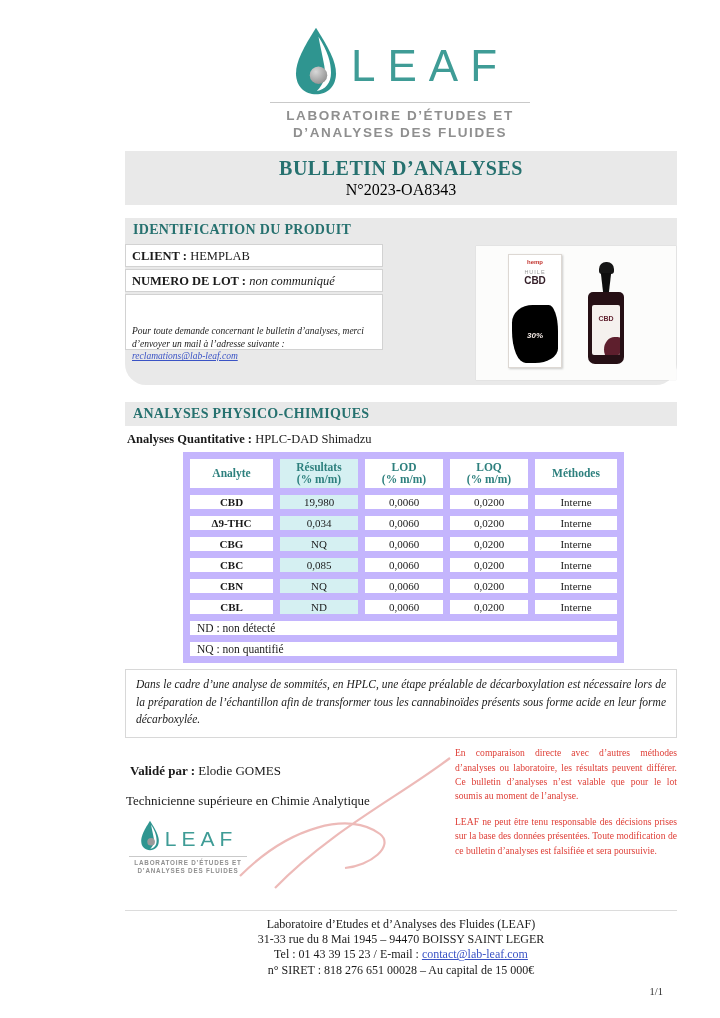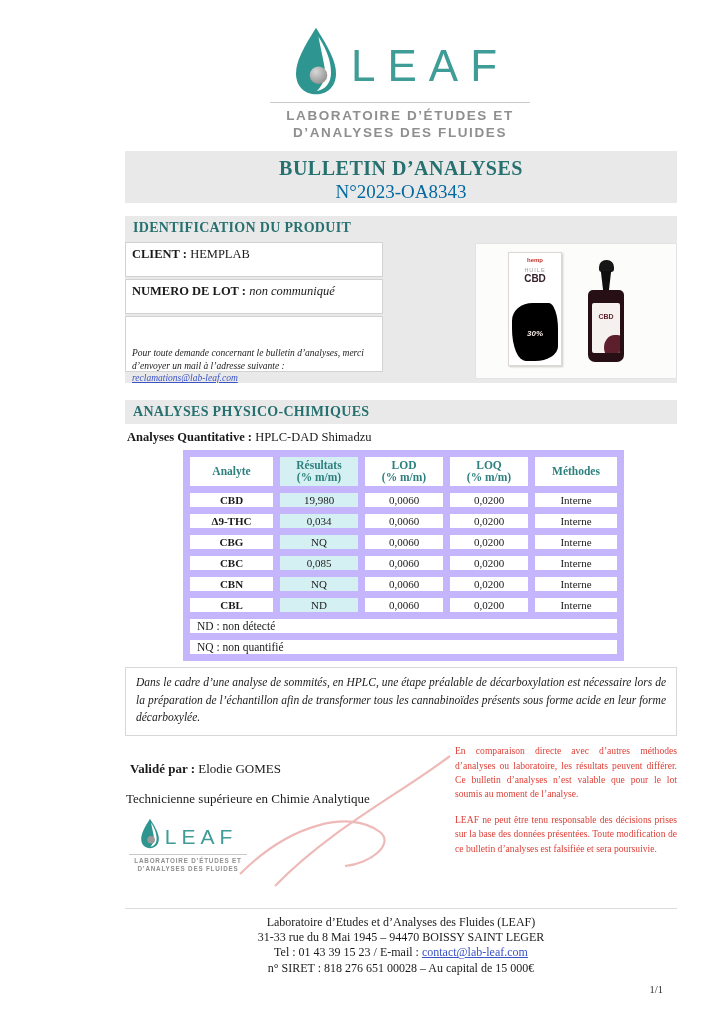--- a/index.html
+++ b/index.html
@@ -13,34 +13,34 @@
   
   .logo-block { width:260px; margin:26px auto 0; text-align:center; }
   .logo-top { display:flex; align-items:center; justify-content:center; gap:10px; }
   .leaf-word { font-family:"Liberation Sans", sans-serif; font-size:44px; color:#3f9c96;
                letter-spacing:12px; font-weight:400; line-height:1; margin-top:6px; }
   .logo-rule { height:1px; background:#c9c9c9; margin:2px 0 5px; }
   .logo-sub { font-family:"Liberation Sans", sans-serif; font-weight:bold; color:#8f8f8f;
               font-size:13.5px; letter-spacing:1.6px; line-height:1.25; }
 
   
-  .title-bar { background:#e9e9e9; text-align:center; margin-top:9px; padding:6px 0 0; }
+  .title-bar { background:#e9e9e9; text-align:center; margin-top:9px; padding:6px 0 6px; }
   .title-main { color:#26716f; font-size:20px; font-weight:bold; letter-spacing:.5px; }
-  .title-num  { color:#0369a1; font-size:19px; margin-top:1px; }
+  .title-num  { color:#000000; font-size:16px; margin-top:1px; }
 
   
   .section-bar { background:#e9e9e9; color:#26716f; font-weight:bold; font-size:14px;
                  letter-spacing:.3px; padding:4px 0 4px 8px; }
 
   
-  .ident { background:#e9e9e9; margin-top:13px; padding-bottom:3px; }
+  .ident { background:#e9e9e9; margin-top:13px; padding-bottom:3px;border-radius:21px; }
   .ident-body { position:relative; height:140px; }
   .ident-left { position:absolute; left:0; top:2px; width:258px; display:flex;
                 flex-direction:column; gap:2px; }
-  .ident-row { background:#fff; border:1px solid #d2d2d2; padding:4px 6px 14px;
+  .ident-row { background:#fff; border:1px solid #d2d2d2; padding:4px 6px 2px;
                font-size:12.5px; }
   .ident-label { font-weight:bold; }
   .val-italic { font-style:italic; }
   .ident-note { background:#fff; border:1px solid #d2d2d2; padding:30px 6px 5px;
                 font-size:9.5px; font-style:italic; line-height:1.35; height:56px; }
   .link { color:#3a53c5; text-decoration:underline; }
 
   
   .photo { position:absolute; right:1px; top:4px; width:200px; height:134px;
            background:#fcfcfb; box-shadow:0 0 1px rgba(0,0,0,.15); }

